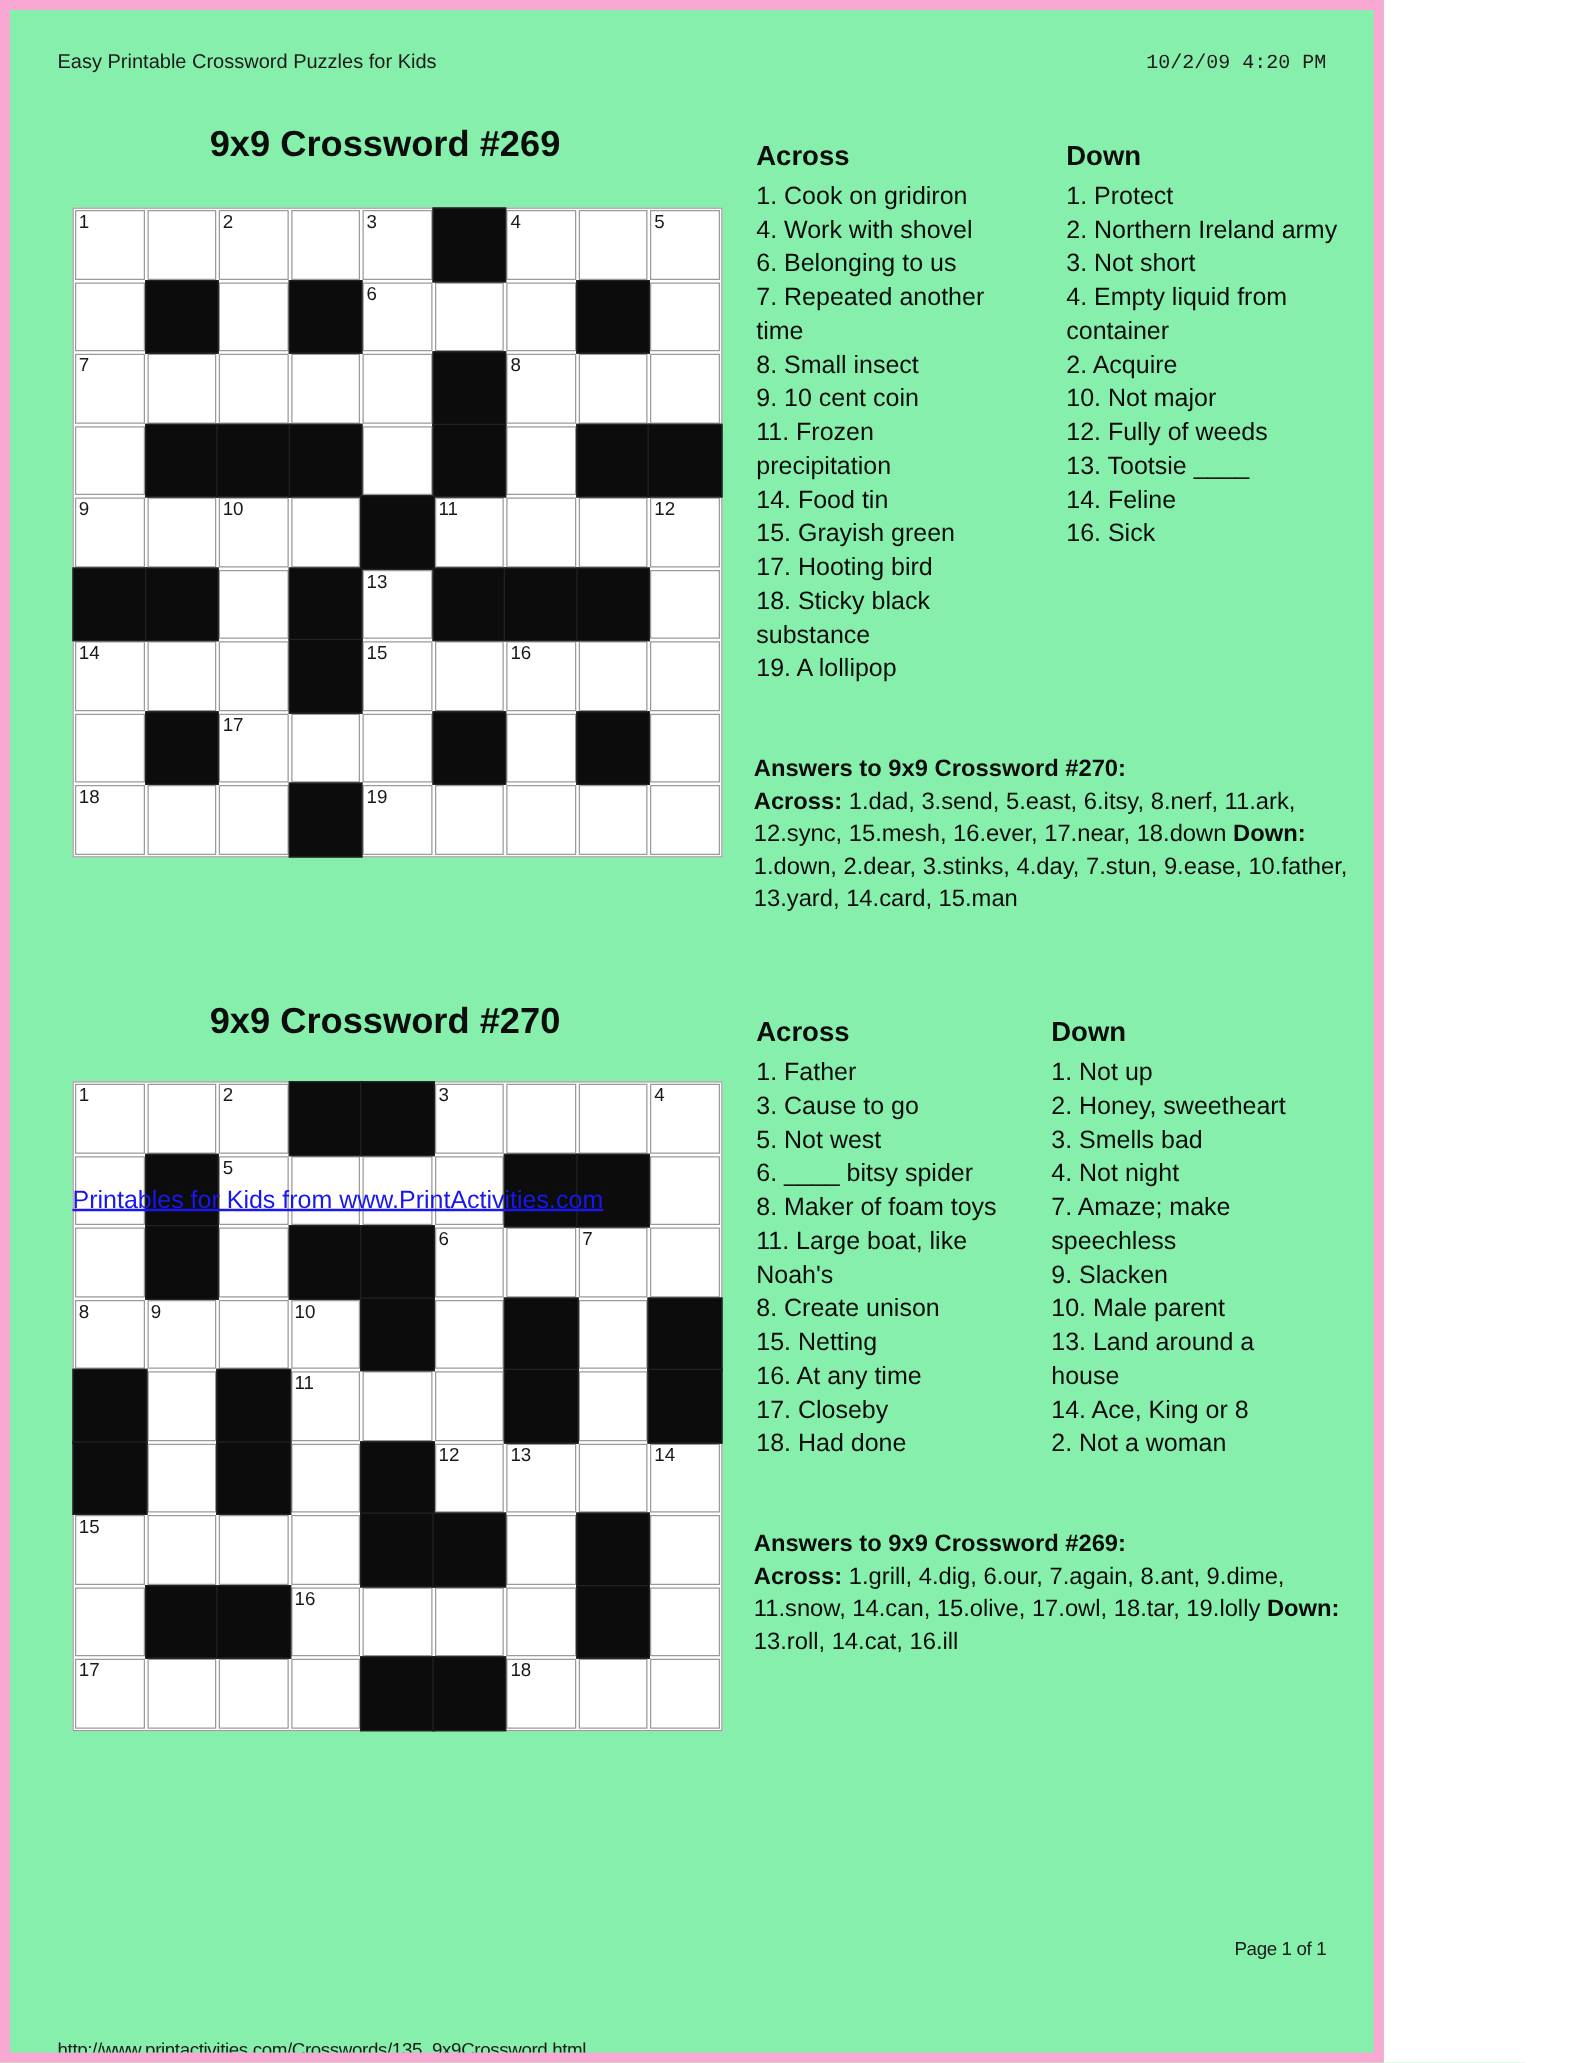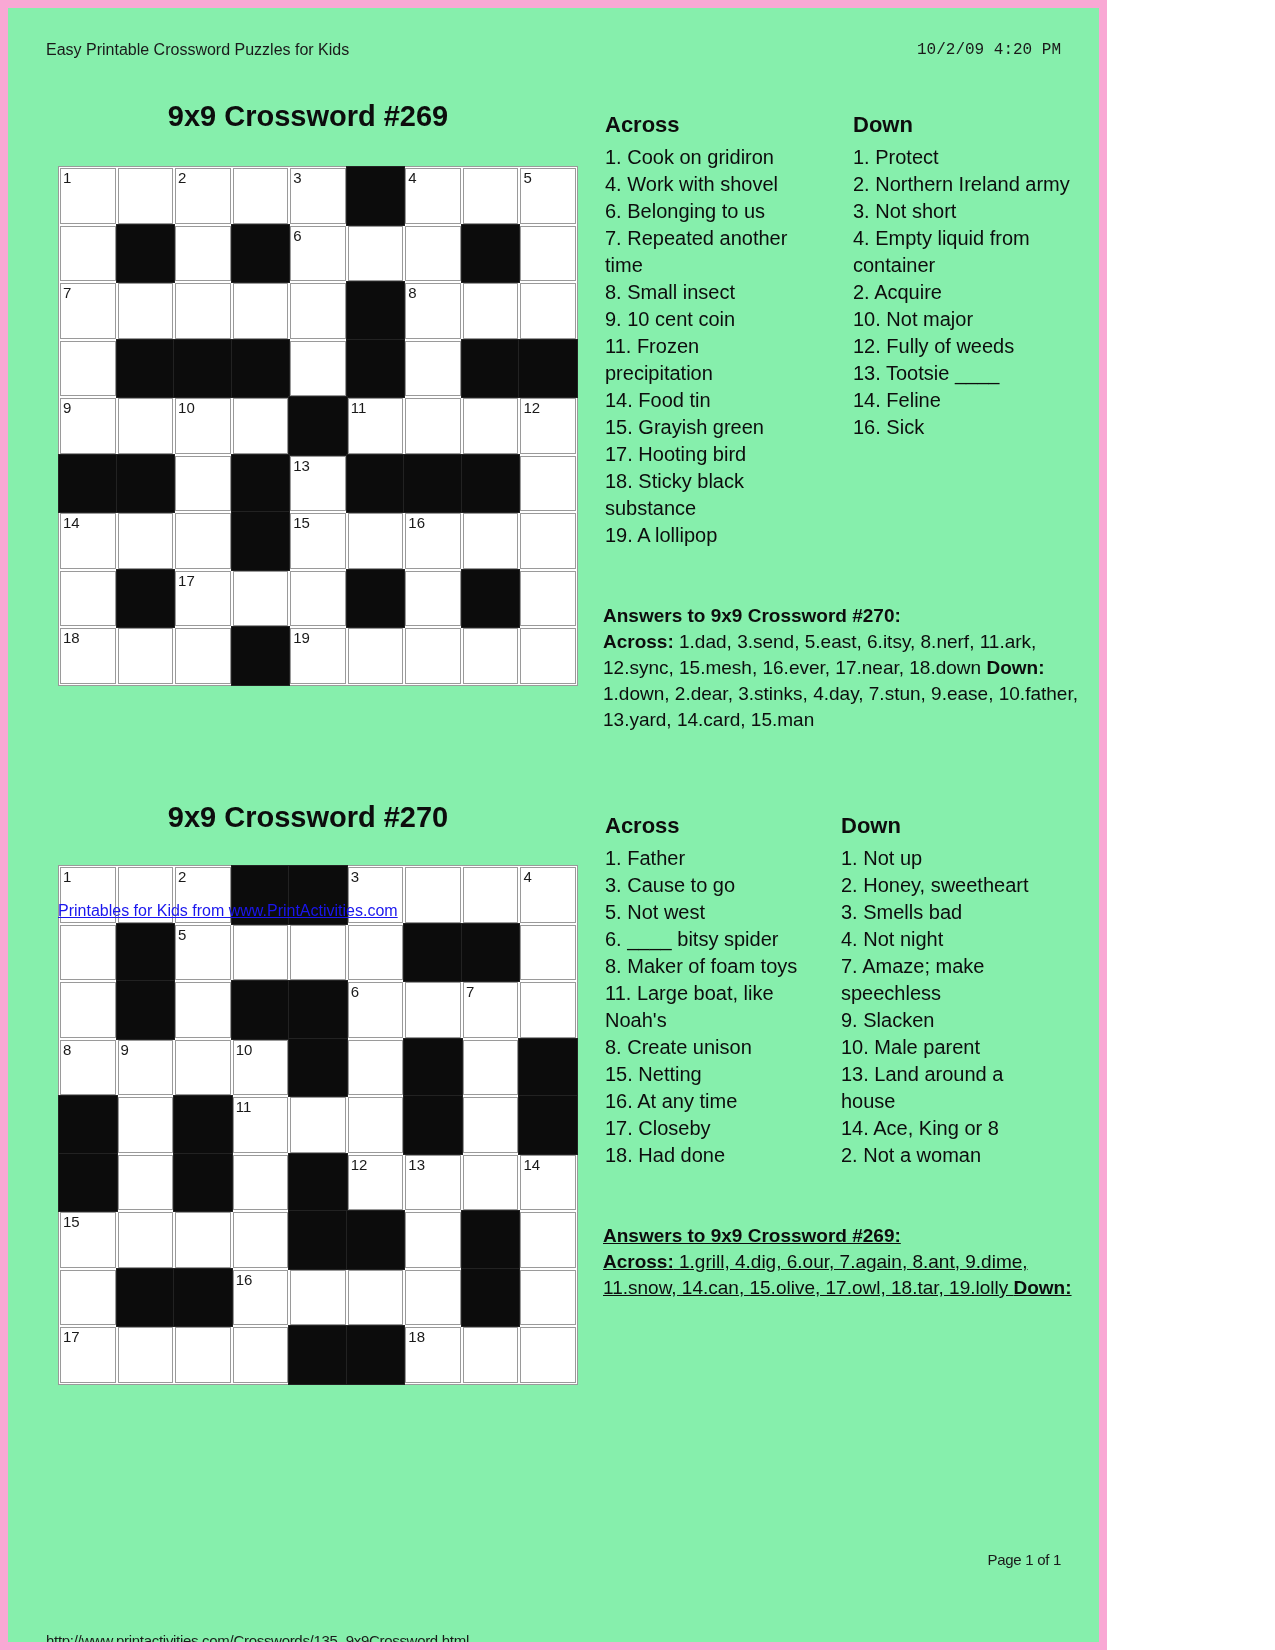--- a/index.html
+++ b/index.html
@@ -14,21 +14,21 @@
   .cluecol { font-size:20px; line-height:27px; color:#0d0d0d; }
   .cluehead { font-size:22px; font-weight:bold; line-height:27px; margin-bottom:6px; }
   .clue { white-space:pre-line; }
   .answers { font-size:19px; line-height:26px; color:#0d0d0d; width:560px; }
   .ansline .b, .b { font-weight:bold; }
   .grid { width:520px; height:520px; border:1px solid #9a9a9a; background:#fff; padding:1px;
           display:grid; grid-template-columns:repeat(9,1fr); grid-template-rows:repeat(9,1fr); gap:2px; }
   .cell { position:relative; background:#fff; border:1px solid #9a9a9a; }
   .cell.black { background:#0c0c0c; border:1px solid #222; margin:-2px; z-index:1; }
   .cell .num { position:absolute; left:2px; top:0; font-size:15px; line-height:18px; color:#1a1a1a; }
-  .sitelink { font-size:16px; color:#1a16ee; text-decoration:underline; white-space:nowrap; z-index:3; }
+  .sitelink { font-size:20px; color:#1a16ee; text-decoration:underline; white-space:nowrap; z-index:3;margin-top:47px; }
 </style>
 </head>
 <body>
 
 <div class="page">
 
   <div class="abs hdr" style="left:38px; top:33px;">Easy Printable Crossword Puzzles for Kids</div>
   <div class="abs hdr" style="right:38px; top:33px;font-family:Liberation Mono, monospace;">10/2/09 4:20 PM</div>
 
   <div class="abs ptitle" style="left:40px; top:92px;">9x9 Crossword #269</div>
@@ -354,22 +354,23 @@
 speechless</div>
         <div class="clue">9. Slacken</div>
         <div class="clue">10. Male parent</div>
         <div class="clue">13. Land around a
 house</div>
         <div class="clue">14. Ace, King or 8</div>
         <div class="clue">2. Not a woman</div>
       </div>
   </div>
 
-  <div class="abs answers" style="left:595px; top:1215px;text-decoration:underline;">
+  <div class="abs answers" style="left:595px; top:1215px;">
       <div class="ansline"><span class="b">Answers to 9x9 Crossword #269:</span></div>
       <div class="ansline"><span class="b">Across:</span><span> 1.grill, 4.dig, 6.our, 7.again, 8.ant, 9.dime,</span></div>
       <div class="ansline"><span>11.snow, 14.can, 15.olive, 17.owl, 18.tar, 19.lolly </span><span class="b">Down:</span></div>
+      <div class="ansline"><span>13.roll, 14.cat, 16.ill</span></div>
     </div>
 
   <div class="abs ftr" style="left:38px; top:1624px;">http://www.printactivities.com/Crosswords/135_9x9Crossword.html</div>
   <div class="abs ftr" style="right:38px; top:1543px;">Page 1 of 1</div>
 
 </div>
 
 </body></html>

